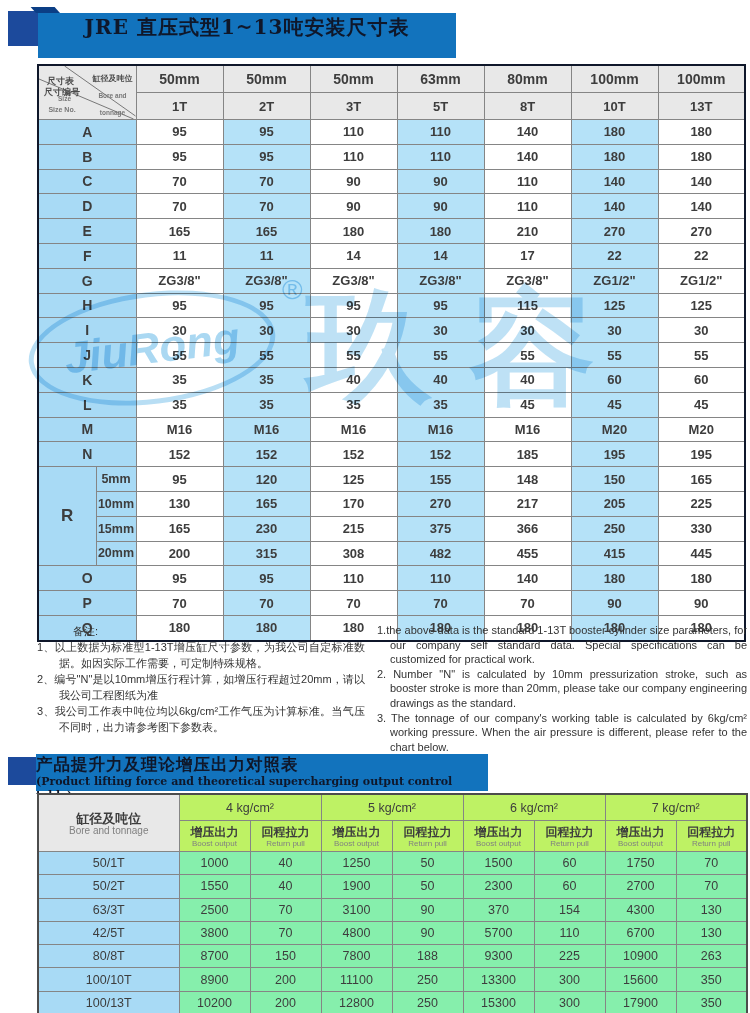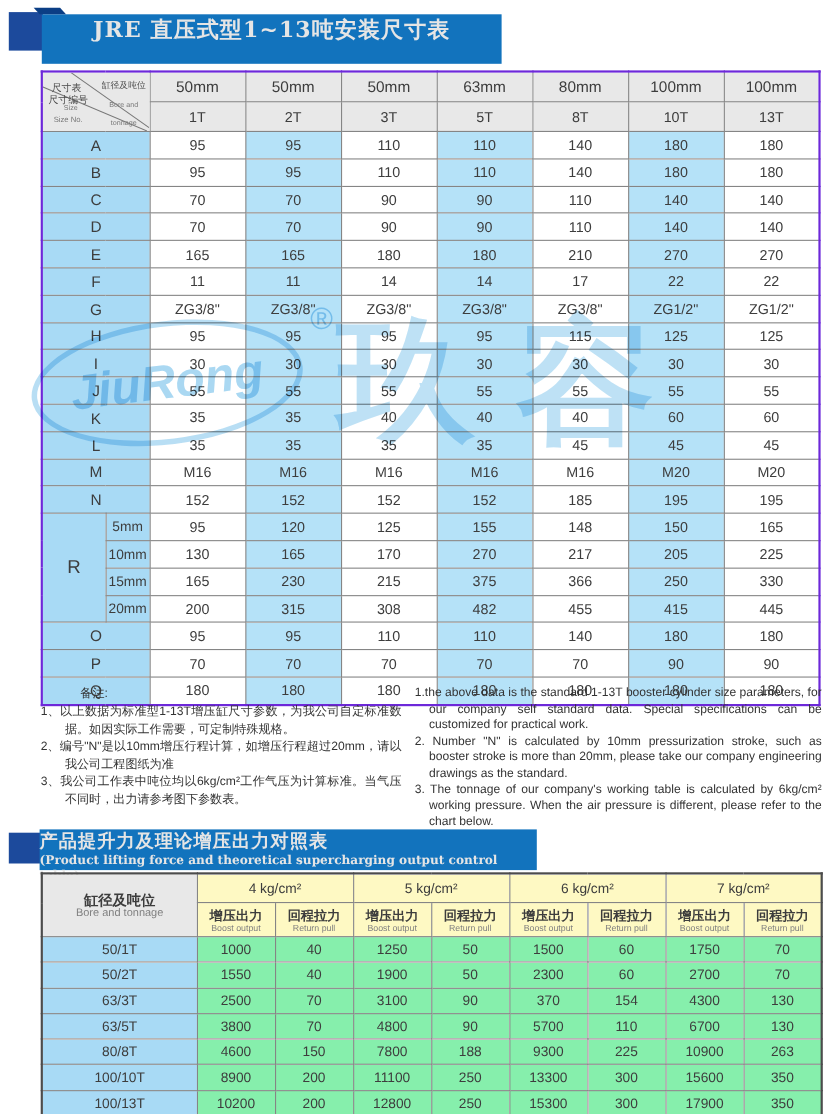--- a/index.html
+++ b/index.html
@@ -6,35 +6,35 @@
   .page {
     position:relative; width:750px; height:1013px; background:#ffffff;
     font-family:"Liberation Sans","DejaVu Sans",sans-serif; overflow:hidden;
   }
 
   
   .navy-square { position:absolute; background:#1c4a9c; }
   .sq1 { left:8px; top:11px; width:31px; height:35px; }
   .sq2 { left:8px; top:757px; width:30px; height:28px; }
 
-  .banner { position:absolute; background:#1273bd; color:#e5e5e5;
+  .banner { position:absolute; background:#1273bd; color:#0f172a;
             font-family:"DejaVu Serif","Liberation Serif",serif; }
   .banner1 { left:38px; top:13px; width:418px; height:45px; text-align:center; padding-top:2px; box-sizing:border-box; }
   .banner1::before { content:""; position:absolute; left:-2px; top:-6px; width:24px; height:6px;
                      background:#0b3e85; transform:skewX(42deg); transform-origin:bottom left; }
   .banner2 { left:36px; top:754px; width:452px; height:37px; text-align:left; padding:1px 0 0 0; box-sizing:border-box; }
   .banner .cn  { font-weight:bold; letter-spacing:1px; }
   .banner1 .cn { font-size:20px; line-height:25px; }
   .banner1 .en { font-weight:bold; font-size:12px; line-height:15px; }
   .banner2 .cn { font-size:16.5px; line-height:20px; }
   .banner2 .en { font-weight:bold; font-size:11px; line-height:14px; }
 
   
   .t1 { position:absolute; left:37px; top:64px; width:709px;
-        border-collapse:collapse; table-layout:fixed; border:2px solid #6d28d9; }
+        border-collapse:collapse; table-layout:fixed; border:2px solid #0f172a;font-weight:bold; }
   .t1 td { border:1px solid #858585; text-align:center; vertical-align:middle;
            color:#3d3d3d; padding:0; overflow:hidden; white-space:nowrap; }
   .t1 .h    { background:#e8e8e8; height:26px; font-size:14px; }
   .t1 .ton  { font-size:13px; }
   .t1 .lbl  { background:#a8daf5; font-size:14px; height:23.8px; }
   .t1 .sub  { font-size:12.5px; }
   .t1 .rlbl { font-size:17px; }
   .t1 .v    { background:#ffffff; font-size:13px; }
   .t1 .stripe { background:#b5e2f8; }
 
@@ -56,21 +56,21 @@
   .rem-en { flex:1; font-size:11px; line-height:14.6px; text-align:justify; }
   .rem-title { font-weight:normal;margin-left:36px; }
   .rem-cn .rline { padding-left:22px; text-indent:-22px; }
   .rem-en .rline { padding-left:13px; text-indent:-13px; }
 
   
   .t2 { position:absolute; left:37px; top:793px; width:708px;
         border-collapse:collapse; table-layout:fixed; border:2px solid #4c4c4c; }
   .t2 td { border:1px solid #858585; text-align:center; vertical-align:middle;
            color:#3d3d3d; padding:0; overflow:hidden; white-space:nowrap; }
-  .t2 .h   { background:#fef9c3; }
+  .t2 .h   { background:#bef264; }
   .t2 .p   { height:25px; font-size:12.5px; }
   .t2 .s   { height:30px; }
   .t2 .scn { font-size:12px; font-weight:bold; line-height:14px; }
   .t2 .sen { font-size:8px; color:#808080; line-height:9px; }
   .t2 .corner2 { background:#e8e8e8; }
   .t2 .ccn { font-size:13px; font-weight:bold; line-height:15px; }
   .t2 .cen { font-size:10px; color:#808080; line-height:10px; }
   .t2 .lbl { background:#a8daf5; font-size:12.5px; height:22.3px; }
   .t2 .v   { background:#86efac; font-size:12.5px; }
 
@@ -482,33 +482,33 @@
           <td class="v">2500</td>
           <td class="v">70</td>
           <td class="v">3100</td>
           <td class="v">90</td>
           <td class="v">370</td>
           <td class="v">154</td>
           <td class="v">4300</td>
           <td class="v">130</td>
         </tr>
         <tr>
-          <td class="lbl">63/5T</td>
+          <td class="lbl">42/5T</td>
           <td class="v">3800</td>
           <td class="v">70</td>
           <td class="v">4800</td>
           <td class="v">90</td>
           <td class="v">5700</td>
           <td class="v">110</td>
           <td class="v">6700</td>
           <td class="v">130</td>
         </tr>
         <tr>
           <td class="lbl">80/8T</td>
-          <td class="v">4600</td>
+          <td class="v">8700</td>
           <td class="v">150</td>
           <td class="v">7800</td>
           <td class="v">188</td>
           <td class="v">9300</td>
           <td class="v">225</td>
           <td class="v">10900</td>
           <td class="v">263</td>
         </tr>
         <tr>
           <td class="lbl">100/10T</td>

